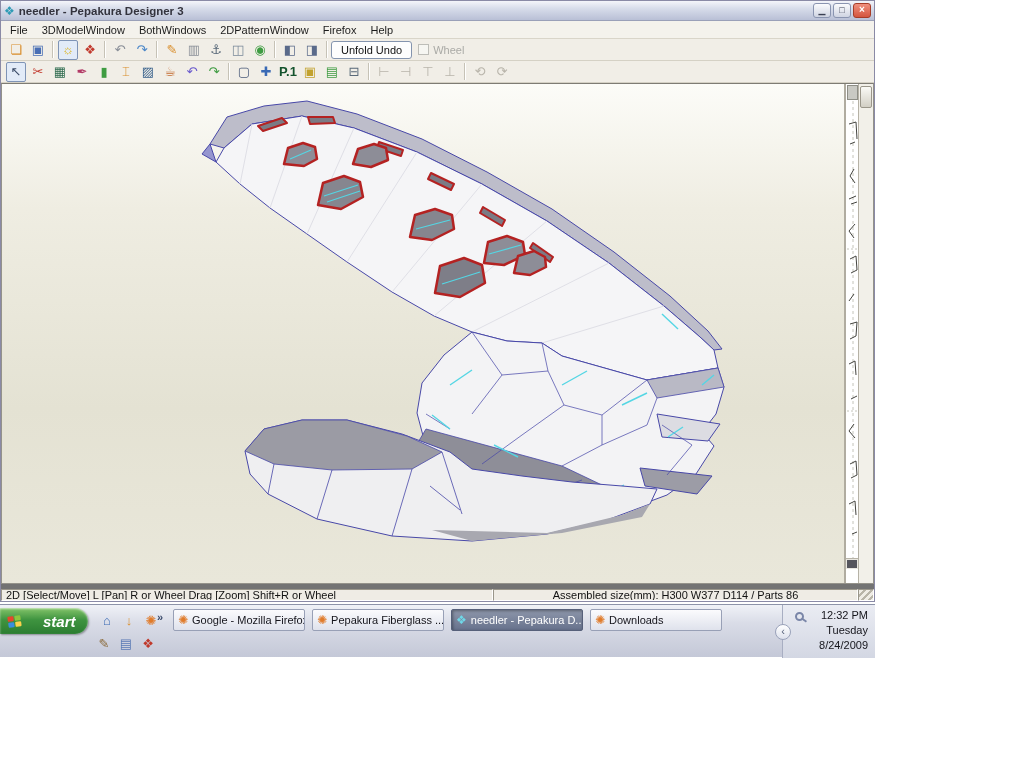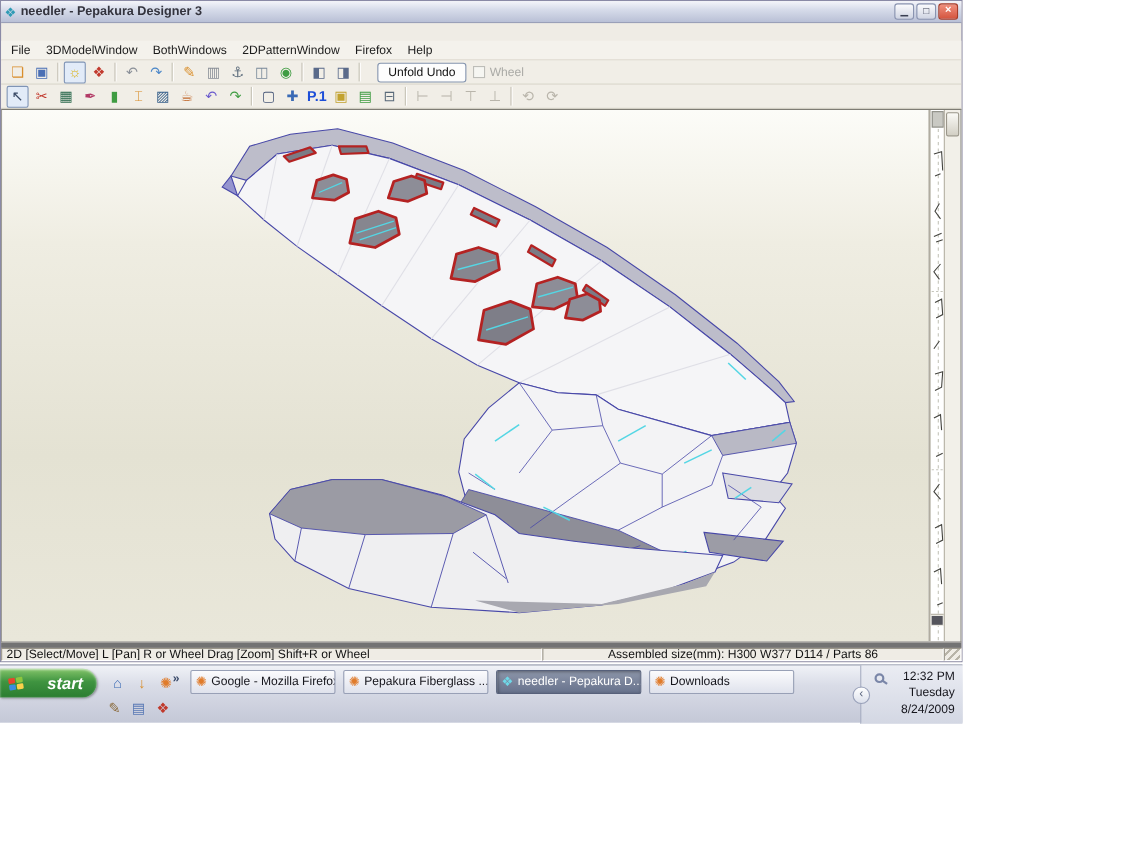--- a/index.html
+++ b/index.html
@@ -15,32 +15,32 @@
     border-bottom:1px solid #9aa0b8;}
   .app-icon{font-size:12px;line-height:12px;color:#2e9bb5;}
   .title-text{font-size:11.5px;font-weight:bold;color:#33333d;flex:1;white-space:nowrap;}
   .winbtns{display:flex;gap:2px;}
   .winbtn{width:18px;height:15px;border-radius:3px;border:1px solid #8a94b0;
     background:linear-gradient(180deg,#fbfbfd,#cfd4e2);font-size:9px;line-height:12px;
     text-align:center;color:#3a3f52;font-weight:bold;}
   .winbtn.close{background:linear-gradient(180deg,#f0907e,#d4553f);border-color:#a63c28;color:#fff;font-size:10px;}
 
   .menubar{height:18px;flex:0 0 18px;background:#f4f2ec;border-bottom:1px solid #d9d5c9;
-    display:flex;align-items:center;font-size:11px;color:#1c1c1c;padding-left:2px;margin-top:16px;}
+    display:flex;align-items:center;font-size:11px;color:#1c1c1c;padding-left:2px;}
   .menu-item{padding:1px 7px;cursor:default;}
 
   .toolbar{height:22px;flex:0 0 22px;background:#f1eee7;border-bottom:1px solid #d5d1c5;
     display:flex;align-items:center;padding-left:4px;}
   .tb-btn{width:20px;height:20px;margin:0 1px;display:inline-flex;align-items:center;justify-content:center;
     border:1px solid transparent;border-radius:2px;}
   .tb-btn .glyph{font-size:13px;line-height:13px;}
   .tb-btn.pressed{border-color:#7f94b6;background:#e2ebf8;}
   .tb-btn.disabled .glyph{color:#b9b5ab !important;}
   .tb-sep{width:2px;height:17px;margin:0 3px;border-left:1px solid #c6c2b6;border-right:1px solid #ffffff;}
-  .unfold-btn{margin:0 6px 0 12px;padding:2px 9px;font-size:11px;color:#111;
+  .unfold-btn{margin:0 6px 0 0;padding:2px 9px;font-size:11px;color:#111;
     background:#fdfdfd;border:1px solid #8494ae;border-radius:3px;white-space:nowrap;}
   .auto-chk{display:flex;align-items:center;gap:4px;font-size:11px;color:#aaaaa6;}
   .auto-box{width:11px;height:11px;border:1px solid #bdbdb8;background:#f6f6f2;}
   .glyph-text{font-size:7px;font-weight:bold;line-height:8px;}
 
   
   .main-area{flex:1;display:flex;border:1px solid #94928a;border-top-color:#7e7c74;overflow:hidden;background:#fff;}
   .viewport3d{flex:1;position:relative;
     background:linear-gradient(180deg,#fcfcf8 0%,#efede2 25%,#e4e2d3 65%,#e9e7da 100%);}
   .viewport3d svg{position:absolute;left:0;top:0;}
@@ -209,21 +209,21 @@
         <span class="glyph" style="color: rgb(63, 156, 66);">↷</span>
       </span>
       <span class="tb-sep"></span>
       <span class="tb-btn">
         <span class="glyph" style="color: rgb(74, 90, 122);">▢</span>
       </span>
       <span class="tb-btn">
         <span class="glyph" style="color: rgb(58, 106, 181);">✚</span>
       </span>
       <span class="tb-btn">
-        <span class="glyph glyph-text" style="color: #1d4ed8; text-align: right;">P.1</span>
+        <span class="glyph glyph-text" style="color: #14532d; text-align: right;">P.1</span>
       </span>
       <span class="tb-btn">
         <span class="glyph" style="color: rgb(194, 162, 46);">▣</span>
       </span>
       <span class="tb-btn">
         <span class="glyph" style="color: rgb(63, 156, 66);">▤</span>
       </span>
       <span class="tb-btn">
         <span class="glyph" style="color: rgb(90, 106, 122);">⊟</span>
       </span>

